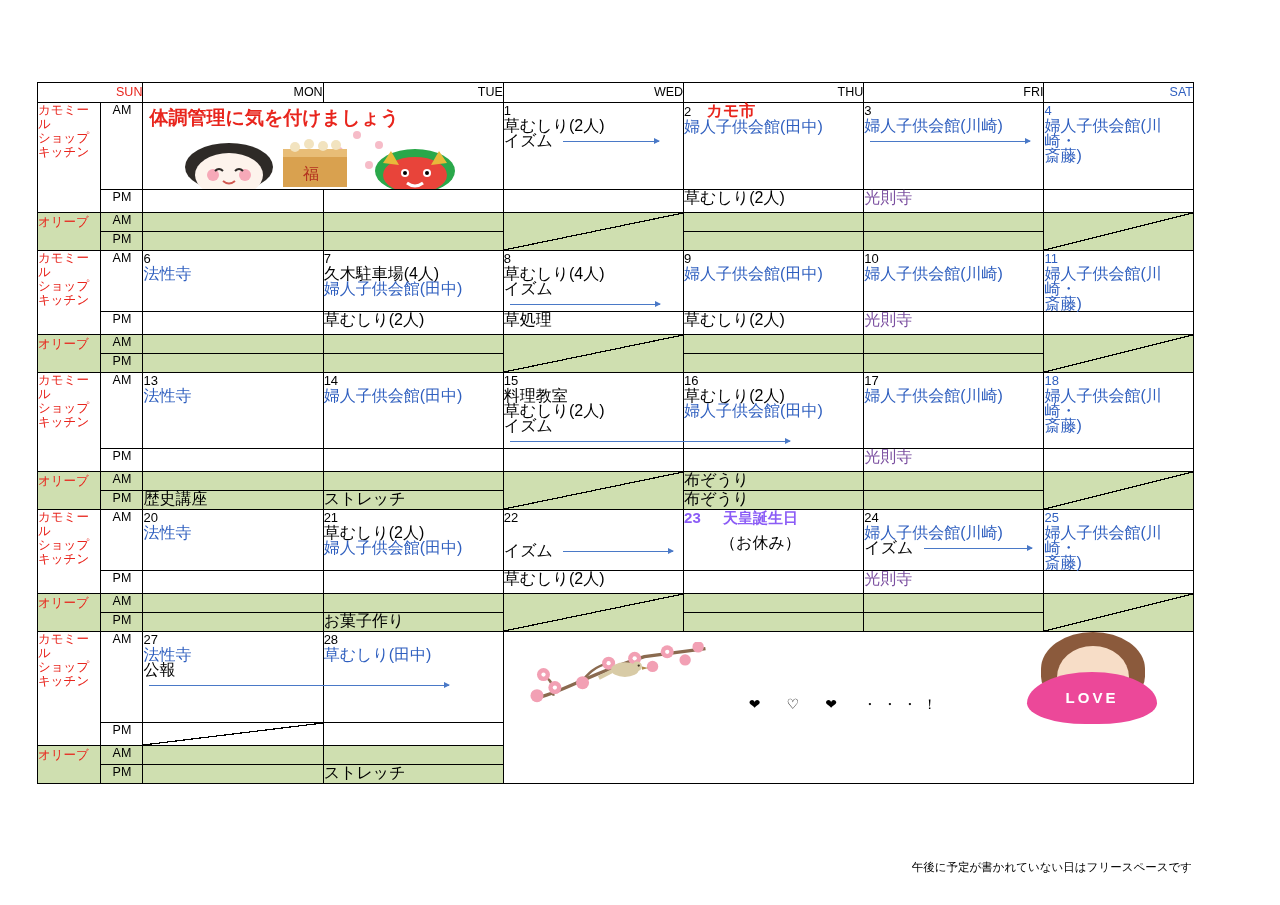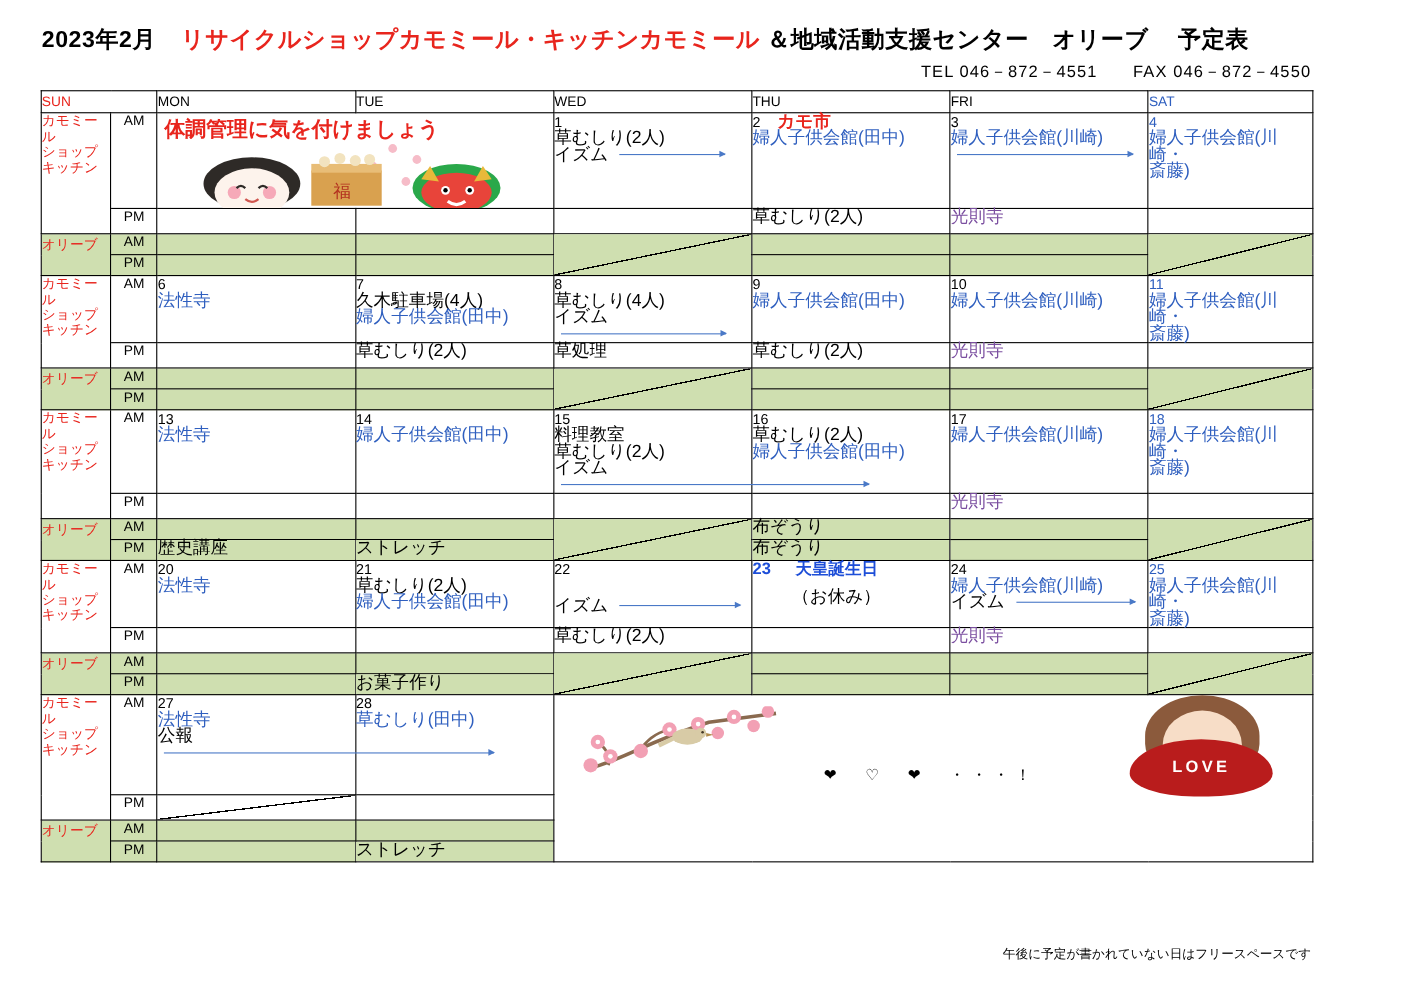--- a/index.html
+++ b/index.html
@@ -39,21 +39,21 @@
     font-size:12.5px;
     font-weight:normal;
   }
   col.c-label{width:62px;}
   col.c-ampm{width:41px;}
   col.c-day{width:176px;}
   col.c-day-last{width:146px;}
 
   
   .hdr td{
-    text-align:left;height:19px;line-height:19px;
+    text-align:right;height:19px;line-height:19px;
     font-size:12.5px;font-weight:bold;
   }
   .hdr .sun{color:#e8251d;}
   .hdr .sat{color:#2f5fbf;}
 
   
   .sidelabel{
     color:#e8251d;font-size:11px;line-height:14px;
     padding:4px 0 0 4px;text-align:left;
   }
@@ -62,21 +62,21 @@
     text-align:center;font-size:12px;
   }
   .row-am td{height:60px;}
   .row-pm td{height:22px;}
   .olive-row td{height:18px;background:#cfdfb0;}
   .olive-row td.sidecell{background:#cfdfb0;}
 
   .daycell{padding:2px 4px 2px 5px;position:relative;}
   .daynum{font-size:13px;line-height:15px;}
   .daynum.sat{color:#2f5fbf;}
-  .daynum.red{color:#1d4ed8;font-weight:bold;}
+  .daynum.red{color:#8b5cf6;font-weight:bold;}
   .ev{font-size:16px;line-height:15px;}
   .ev.blue{color:#2f5fbf;}
   .ev.black{color:#000;}
   .ev.redb{color:#e8251d;font-weight:bold;}
   .ev.purple{color:#7b4fa0;}
   .ev.orange{color:#000000;}
 
   
   .diag{position:relative;}
   .diag:after{
@@ -121,54 +121,41 @@
     position:absolute;right:88px;top:860px;font-size:11.5px;
   }
 
   
   .freecell{position:relative;}
   .hearts{
     position:absolute;left:245px;top:64px;font-size:14px;letter-spacing:6px;
   }
   .lovebox{
     position:absolute;right:18px;top:36px;width:130px;height:52px;
-    background:#b91c1c;border-radius:50% 50% 45% 45%/60% 60% 40% 40%;
+    background:#ec4899;border-radius:50% 50% 45% 45%/60% 60% 40% 40%;
     color:#fff;font-size:15px;font-weight:bold;letter-spacing:3px;
     text-align:center;line-height:52px;
   }
   .hair{
     position:absolute;right:30px;top:-4px;width:104px;height:74px;
     background:#8b5a3c;border-radius:50% 50% 40% 40%;
   }
   .facew{
     position:absolute;right:46px;top:10px;width:72px;height:62px;
     background:#f7ddc7;border-radius:50%;
   }
   .eye{position:absolute;width:12px;height:5px;border-bottom:2px solid #5b3a22;border-radius:50%;}
   .branch{position:absolute;left:16px;top:10px;width:200px;height:70px;}
 </style>
 </head>
 <body>
 
 <div class="page">
 
-  <div class="title-row">
-    <span class="blk">2023年2月</span>
-    <span style="display:inline-block;width:10px;"></span>
-    <span class="red">リサイクルショップカモミール・キッチンカモミール</span>
-    <span class="blk">＆地域活動支援センター　オリーブ</span>
-    <span style="display:inline-block;width:14px;"></span>
-    <span class="blk">予定表</span>
-  </div>
-
-  <div class="contact">
-    <span>TEL  046－872－4551</span>
-    <span class="gap"></span>
-    <span>FAX  046－872－4550</span>
-  </div>
+
 
   <table class="cal">
     <colgroup>
       <col class="c-label">
         <col class="c-ampm">
       <col class="c-day">
         <col class="c-day">
         <col class="c-day">
       <col class="c-day">
         <col class="c-day">

